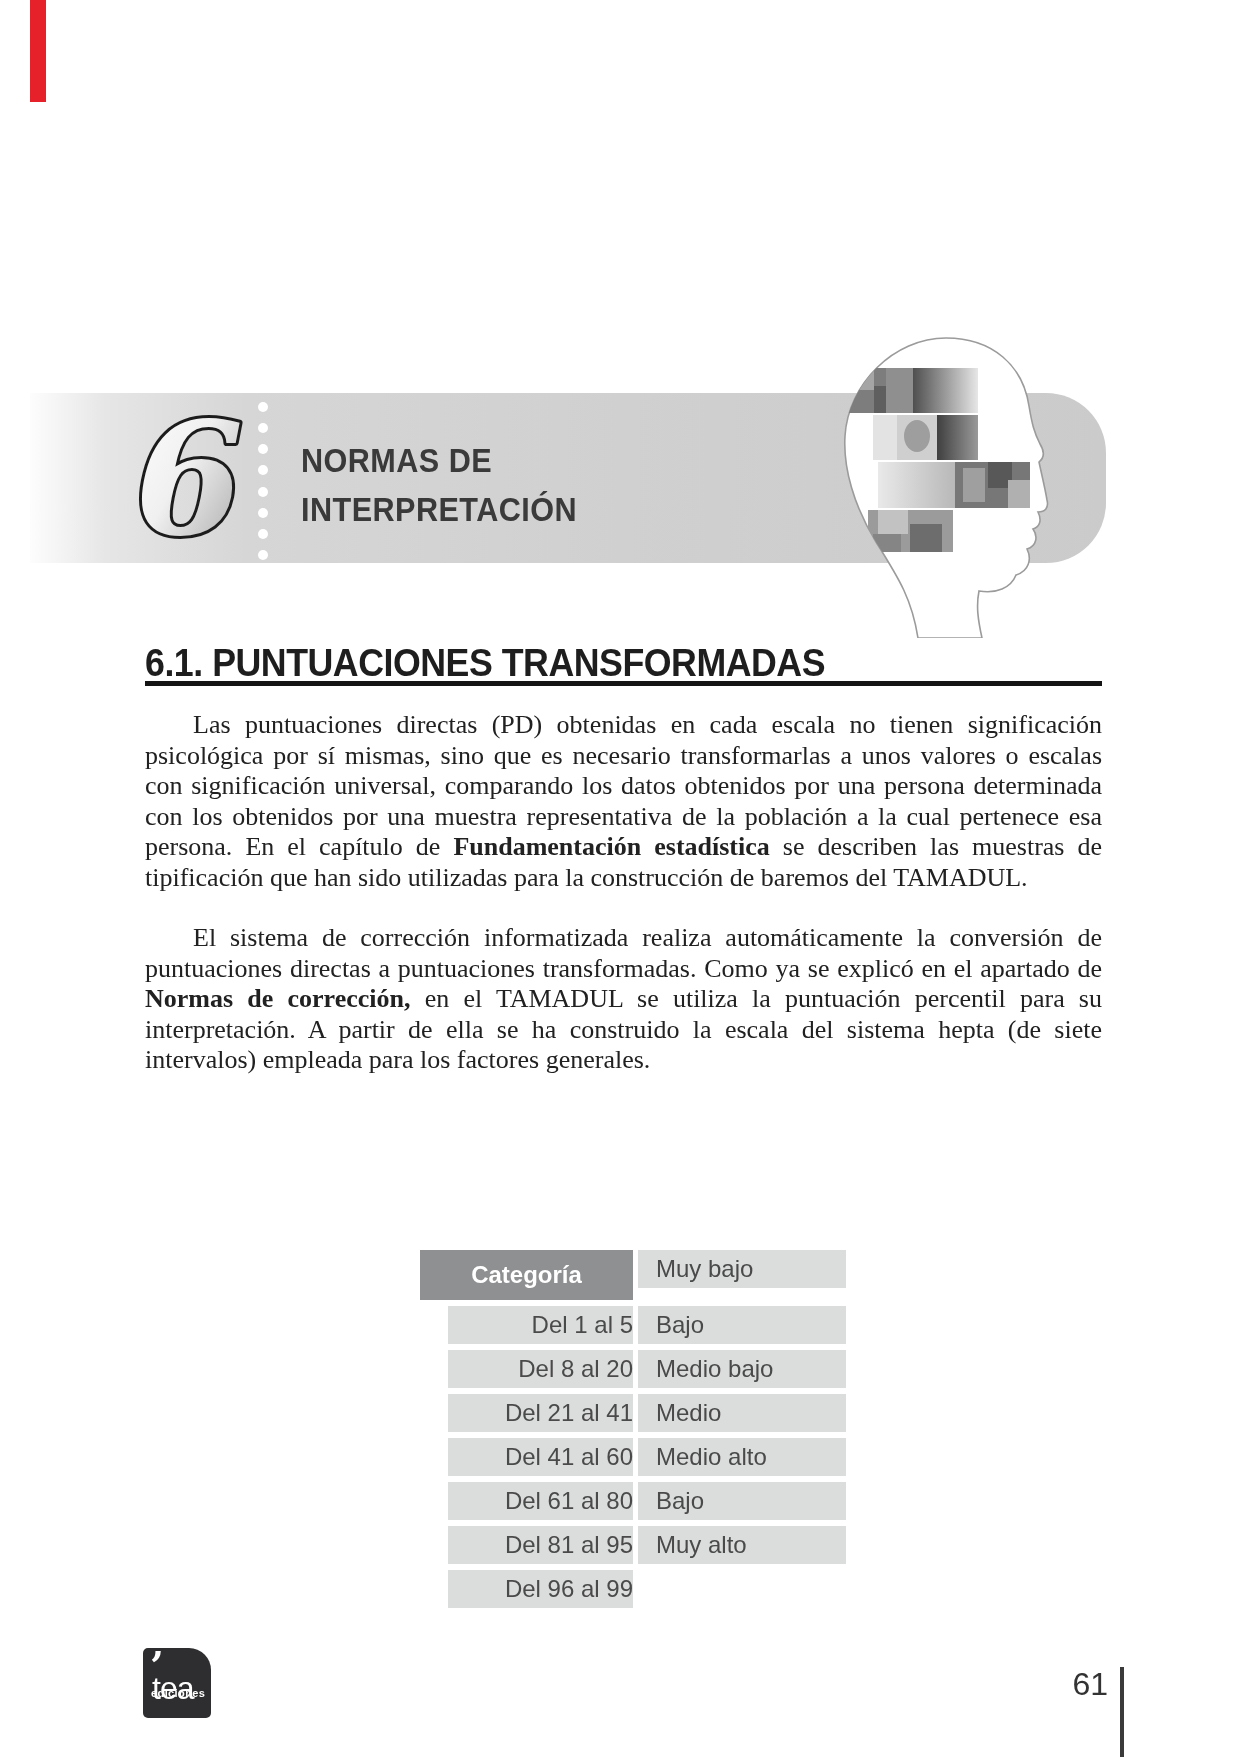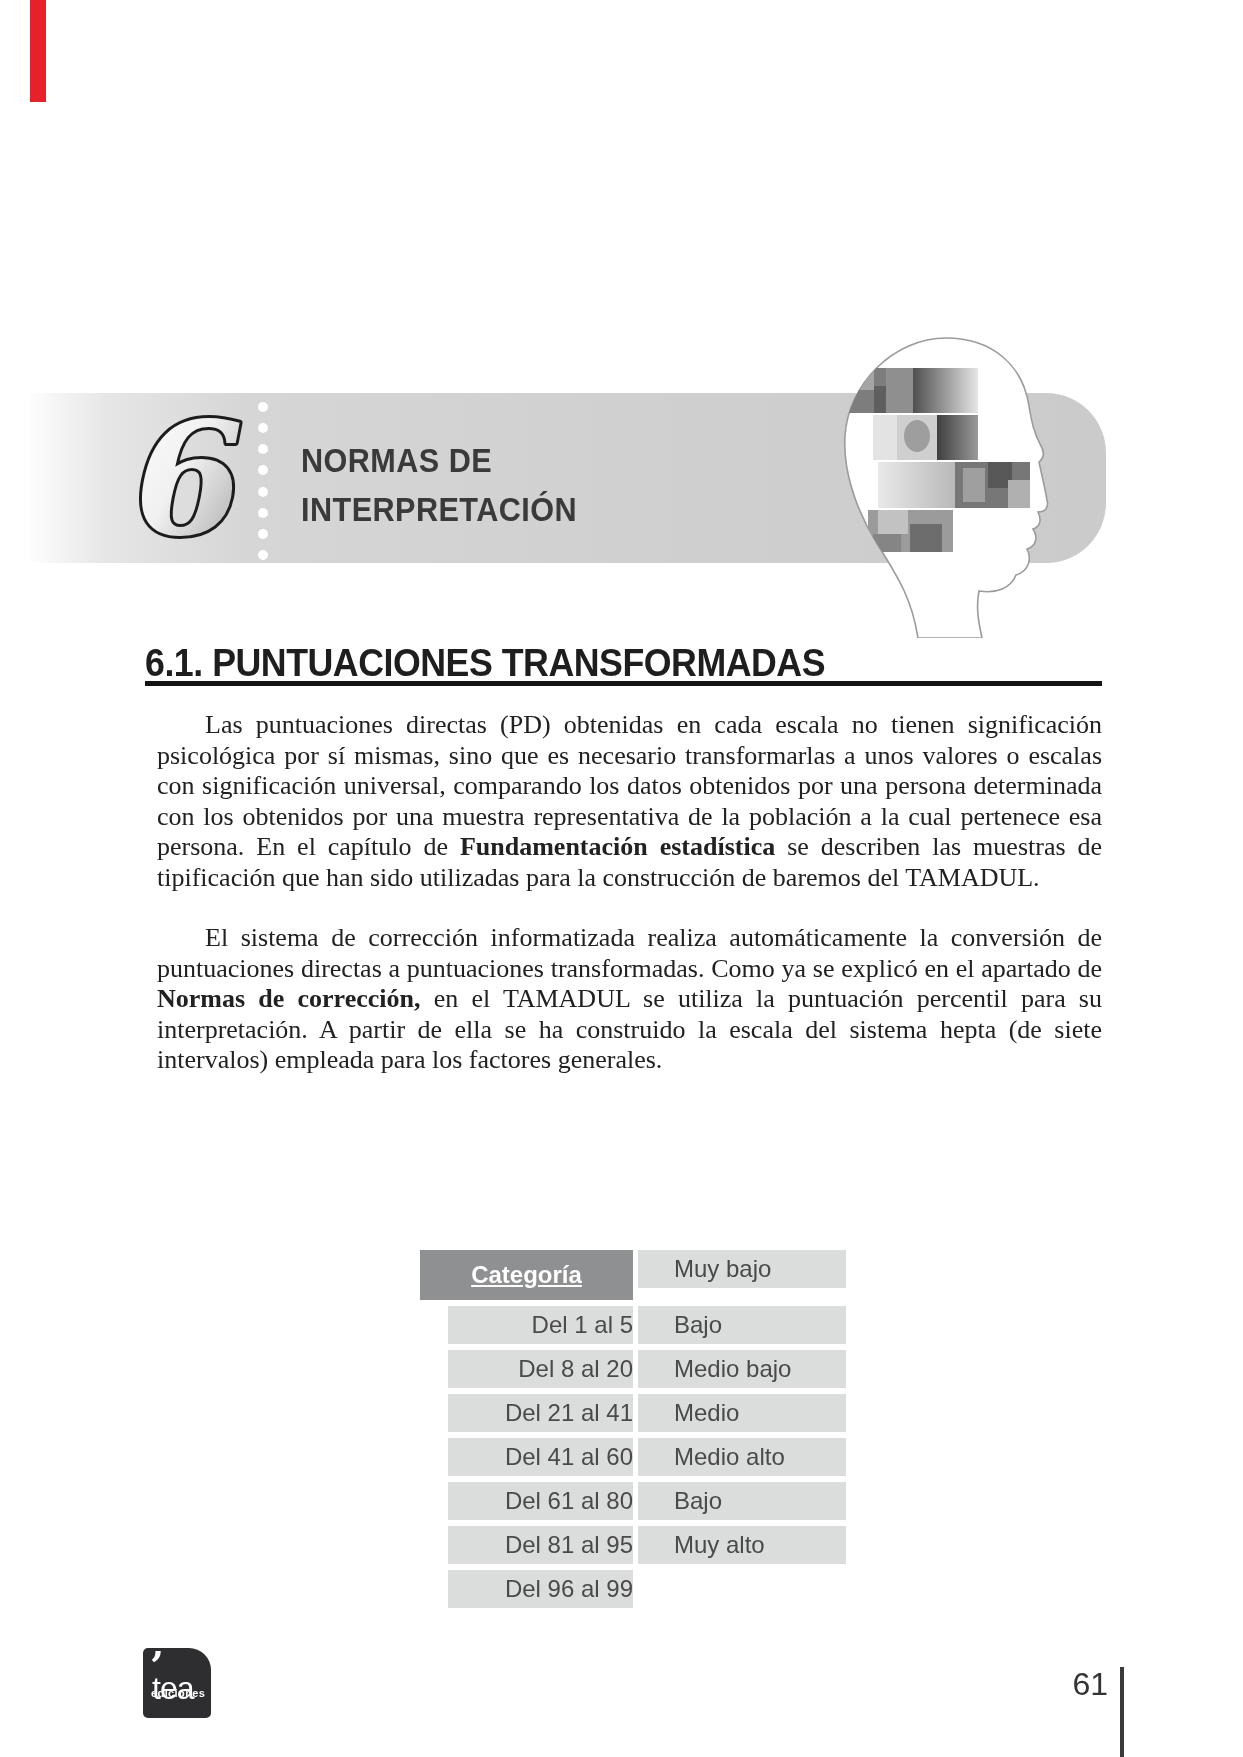--- a/index.html
+++ b/index.html
@@ -25,30 +25,30 @@
   
   .section-heading{position:absolute;left:145px;top:642px;font-size:38px;font-weight:bold;
         color:#1e1e1e;letter-spacing:-0.5px;transform:scaleX(0.94);transform-origin:left top;
         white-space:nowrap;}
   .heading-rule{position:absolute;left:145px;top:681px;width:957px;height:5px;background:#141414;}
 
   
   .bodytext{position:absolute;left:145px;top:710px;width:957px;
         font-family:"Liberation Serif",serif;font-size:26px;line-height:30.5px;color:#212121;
         text-align:justify;}
-  .bodytext p{margin:0 0 30px 12px;text-indent:48px;}
+  .bodytext p{margin:0 0 30px 0;text-indent:48px;}
   .bodytext b{font-weight:bold;}
 
   
   .cat-table{position:absolute;left:420px;top:1250px;display:grid;
         grid-template-columns:213px 208px;column-gap:5px;row-gap:6px;}
   .cat-table .hcell{height:50px;line-height:50px;background:#8f9091;color:#ffffff;
-        font-size:24px;font-weight:bold;text-align:center;text-decoration:underline;}
+        font-size:24px;font-weight:bold;text-align:center;}
   .cat-table .cell{height:38px;line-height:38px;background:#dbdcdc;color:#4a4a4a;font-size:24px;}
-  .cat-table .c0{padding-left:36px;}
+  .cat-table .c0{padding-left:18px;}
   .cat-table .c1{text-align:right;margin-left:28px;}
 
   
   .logo{position:absolute;left:143px;top:1648px;width:68px;height:70px;background:#2e2e30;
         border-radius:5px 22px 5px 5px;overflow:hidden;}
   .logo .quote{position:absolute;left:7px;top:-6px;color:#ffffff;
         font-family:"DejaVu Serif",serif;font-size:40px;font-weight:bold;}
   .logo .tea{position:absolute;left:9px;top:22px;color:#ffffff;font-size:32px;font-weight:normal;
         letter-spacing:-1px;}
   .logo .ediciones{position:absolute;left:8px;bottom:19px;color:#ffffff;font-size:11px;

